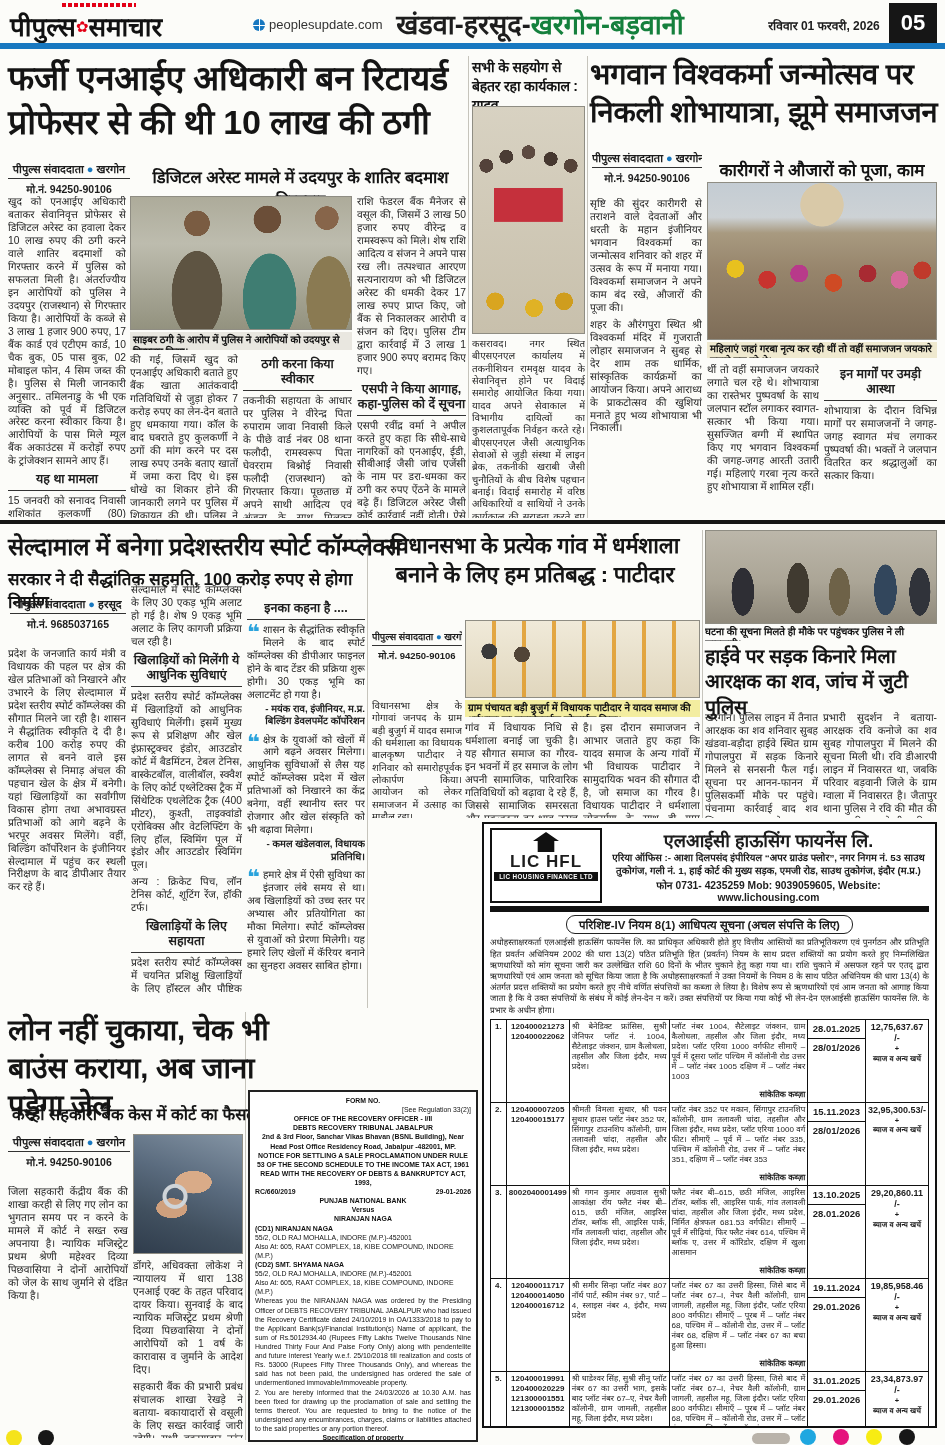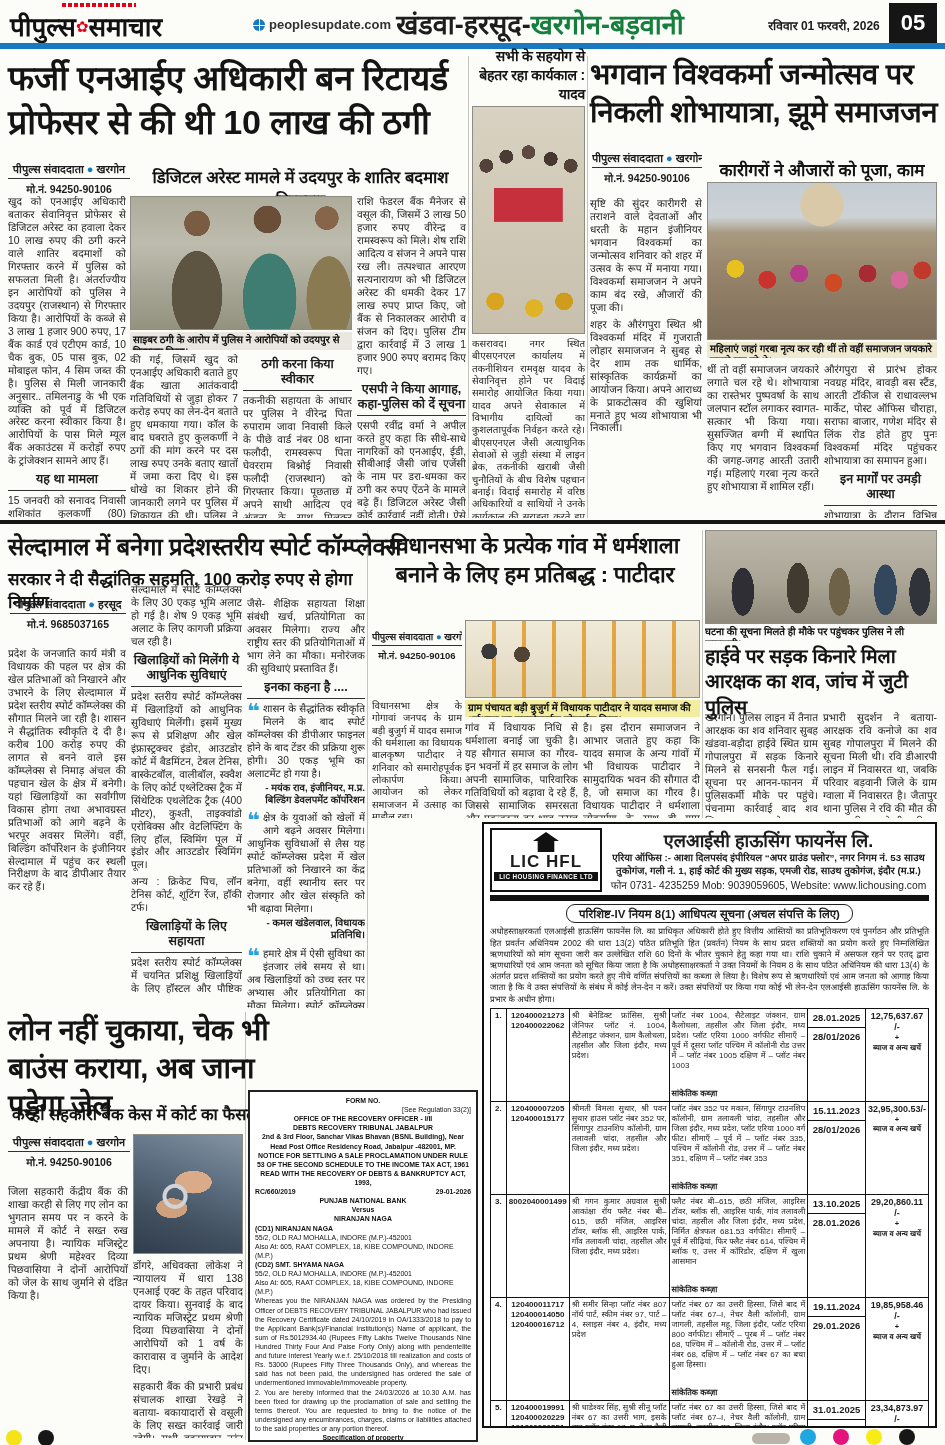--- a/index.html
+++ b/index.html
@@ -18,21 +18,21 @@
 .photo{position:absolute;overflow:hidden;border:1px solid #8f8d83}
 .vrule{position:absolute;width:1px;background:#c6c4bc}
 .quote{margin-bottom:6px;overflow:hidden}
 .quote .qm{float:left;color:#2aa3dc;font-size:22px;line-height:.85;margin:0 3px 0 0;font-weight:700}
 .quote .qt{font-size:10.2px}
 .quote .qby{text-align:right;font-weight:700;font-size:9.8px;margin-top:1px}
 
 #mh-logo{position:absolute;left:10px;top:8px;font-size:26px;font-weight:700;color:#111;white-space:nowrap}
 #mh-flower{color:#e30016;font-size:15px;vertical-align:4px}
 #mh-tagmark{position:absolute;left:62px;top:3px;width:74px;height:4px;background:repeating-linear-gradient(90deg,#e30016 0 4px,transparent 4px 6px)}
-#mh-web{position:absolute;left:253px;top:17px;font-size:13px;font-weight:700;color:#333}
+#mh-web{position:absolute;left:253px;top:17px;font-size:13px;font-weight:400;color:#333}
 #globe{display:inline-block;width:12px;height:12px;border-radius:50%;vertical-align:-2px;margin-right:4px;background:linear-gradient(#fff,#fff) center/100% 1px no-repeat,linear-gradient(90deg,#fff,#fff) center/1px 100% no-repeat,#1878c0}
 #mh-region{position:absolute;left:320px;top:5px;width:440px;text-align:center;font-size:27px;font-weight:700;white-space:nowrap}
 #mh-region .red{color:#15803d}
 #mh-date{position:absolute;left:765px;top:17px;width:118px;font-size:12px;font-weight:700;text-align:center;white-space:nowrap}
 #mh-page{position:absolute;left:889px;top:3px;width:48px;height:40px;background:#161616;color:#fff;font-size:22px;font-weight:700;display:flex;align-items:center;justify-content:center}
 #mh-bluebar{position:absolute;left:0;top:43px;width:945px;height:6px;background:#1878c0}
 #divider1{position:absolute;left:0;top:520px;width:945px;height:4px;background:#161616}
 
 #drt{position:absolute;left:248px;top:1090px;width:230px;height:352px;border:2px solid #222;background:#fff;padding:4px 5px;font-size:6.9px;line-height:1.32;color:#111;overflow:hidden}
 #drt .c{text-align:center;font-weight:700}
@@ -41,33 +41,33 @@
 
 #lic{position:absolute;left:482px;top:822px;width:455px;height:606px;border:2.5px solid #111;background:#fff;padding:4px 6px;overflow:hidden}
 #lic-head{display:flex;gap:6px;align-items:stretch}
 #lic-logo{width:112px;min-width:112px;border:2px solid #111;padding:2px;text-align:center}
 #lic-logo .house{width:26px;height:20px;margin:0 auto;background:#111;clip-path:polygon(50% 0,100% 45%,82% 45%,82% 100%,18% 100%,18% 45%,0 45%)}
 #lic-logo .brand{font-size:17px;font-weight:700;letter-spacing:1px}
 #lic-logo .bsub{background:#111;color:#fff;font-size:6.3px;font-weight:700;padding:1px 0;letter-spacing:.4px}
 #lic-title{flex:1;text-align:center}
 #lic-title .t{font-size:18px;font-weight:700}
 #lic-title .a{font-size:9.8px;font-weight:700;line-height:1.3}
-#lic-title .ct{font-size:10.3px;font-weight:400;margin-top:1px}
+#lic-title .ct{font-size:10.3px;font-weight:700;margin-top:1px}
 #lic-bar{height:6px;background:#111;margin:3px 0}
 #lic-nt{text-align:center;margin:2px 0 3px}
 #lic-nt span{display:inline-block;border:1.5px solid #222;border-radius:9px;font-weight:700;font-size:11.5px;padding:1px 12px}
 #lic-intro{font-size:8.4px;line-height:1.33;text-align:justify}
 #lic table{width:100%;border-collapse:collapse;margin-top:3px}
 #lic th,#lic td{border:1px solid #111;font-size:8px;line-height:1.25;padding:2px;vertical-align:top;text-align:justify}
 #lic th{font-weight:700;text-align:center;vertical-align:middle}
 #lic .d1{font-weight:700;font-size:9.5px;text-align:center;padding:3px 0;border-bottom:1px solid #111}
 #lic .d2{font-weight:700;font-size:9.5px;text-align:center;padding:3px 0}
 #lic .amt{font-weight:700;font-size:9px;text-align:center}
 #lic .amt2{font-size:7.5px;text-align:center;white-space:pre-line;font-weight:700}
-#lic .poss{font-weight:700;text-align:left;margin-top:18px}
+#lic .poss{font-weight:700;text-align:right;margin-top:8px}
 #lic .pre{white-space:pre-line;font-weight:700;text-align:center}
 
 .mark{position:absolute;width:16px;height:16px;border-radius:50%}
 #graypill{position:absolute;left:752px;top:1433px;width:38px;height:11px;border-radius:6px;background:#b9b3aa}
 </style>
 </head>
 <body>
 
 <div class="page">
 
@@ -110,21 +110,21 @@
       <p>तकनीकी सहायता के आधार पर पुलिस ने वीरेन्द्र पिता रुपाराम जावा निवासी किले के पीछे वार्ड नंबर 08 थाना फलौदी, रामस्वरूप पिता घेवरराम बिश्नोई निवासी फलौदी (राजस्थान) को गिरफ्तार किया। पूछताछ में अपने साथी आदित्य एवं अंजना के साथ मिलकर डिजिटल अरेस्ट कर साइबर ठगी करना कबूला। कुलकर्णी से की 10 लाख की ठगी स्वीकारी।</p>
     </div>
     <div class="col" style="left:357px;top:196px;width:109px;height:322px">
       <p>राशि फेडरल बैंक मैनेजर से वसूल की, जिसमें 3 लाख 50 हजार रुपए वीरेन्द्र व रामस्वरूप को मिले। शेष राशि आदित्य व संजन ने अपने पास रख ली। तत्पश्चात आरएण सत्यनारायण को भी डिजिटल अरेस्ट की धमकी देकर 17 लाख रुपए प्राप्त किए, जो बैंक से निकालकर आरोपी व संजन को दिए। पुलिस टीम द्वारा कार्रवाई में 3 लाख 1 हजार 900 रुपए बरामद किए गए।</p>
       <div class="csub">एसपी ने किया आगाह, कहा-पुलिस को दें सूचना</div>
       <p>एसपी रवींद्र वर्मा ने अपील करते हुए कहा कि सीधे-साधे नागरिकों को एनआईए, ईडी, सीबीआई जैसी जांच एजेंसी के नाम पर डरा-धमका कर ठगी कर रुपए ऐंठने के मामले बढ़े हैं। डिजिटल अरेस्ट जैसी कोई कार्रवाई नहीं होती। ऐसे कॉल आने पर बिना डरे इसकी सूचना पुलिस को दें।</p>
     </div>
   </div>
 
   <div>
-    <div class="hl" style="left:472px;top:47px;width:113px;font-size:14px;text-align:right;line-height:1.35">सभी के सहयोग से बेहतर रहा कार्यकाल : यादव</div>
+    <div class="hl" style="left:472px;top:58px;width:113px;font-size:14px;text-align:left;line-height:1.35">सभी के सहयोग से बेहतर रहा कार्यकाल : यादव</div>
     <div class="photo" style="left:472px;top:106px;width:113px;height:228px;background:linear-gradient(#c5303c,#c5303c) 50% 42%/62% 15% no-repeat,radial-gradient(circle 7px at 12% 26%,#53423a 0 97%,transparent),radial-gradient(circle 7px at 30% 22%,#4a3c34 0 97%,transparent),radial-gradient(circle 7px at 50% 20%,#5c4a40 0 97%,transparent),radial-gradient(circle 7px at 70% 23%,#463830 0 97%,transparent),radial-gradient(circle 7px at 88% 26%,#544238 0 97%,transparent),radial-gradient(circle 9px at 20% 86%,#d9a520 0 97%,transparent),radial-gradient(circle 9px at 55% 89%,#e0b225 0 97%,transparent),radial-gradient(circle 9px at 82% 86%,#cf9d1e 0 97%,transparent),linear-gradient(180deg,#d8d2c2,#c8c0ac)"></div>
     <div class="col" style="left:472px;top:338px;width:113px;height:180px;font-size:9.8px">
       <p>कसरावद। नगर स्थित बीएसएनएल कार्यालय में तकनीशियन रामवृक्ष यादव के सेवानिवृत्त होने पर विदाई समारोह आयोजित किया गया। यादव अपने सेवाकाल में विभागीय दायित्वों का कुशलतापूर्वक निर्वहन करते रहे। बीएसएनएल जैसी अत्याधुनिक सेवाओं से जुड़ी संस्था में लाइन ब्रेक, तकनीकी खराबी जैसी चुनौतियों के बीच विशेष पहचान बनाई। विदाई समारोह में वरिष्ठ अधिकारियों व साथियों ने उनके कार्यकाल की सराहना करते हुए उज्ज्वल भविष्य की कामना की।</p>
     </div>
   </div>
 
   <div>
     <div class="hl" style="left:590px;top:56px;width:348px;font-size:29px">भगवान विश्वकर्मा जन्मोत्सव पर निकली शोभायात्रा, झूमे समाजजन</div>
     <div class="byline" style="left:592px;top:150px;width:110px">
       <div class="b1"><span>पीपुल्स संवाददाता</span> <span class="dot">●</span> <span>खरगोन</span></div>
@@ -134,21 +134,20 @@
     <div class="col" style="left:590px;top:198px;width:112px;height:320px">
       <p>सृष्टि की सुंदर कारीगरी से तराशने वाले देवताओं और धरती के महान इंजीनियर भगवान विश्वकर्मा का जन्मोत्सव शनिवार को शहर में उत्सव के रूप में मनाया गया। विश्वकर्मा समाजजन ने अपने काम बंद रखे, औजारों की पूजा की।</p>
       <p>शहर के औरंगपुरा स्थित श्री विश्वकर्मा मंदिर में गुजराती लोहार समाजजन ने सुबह से देर शाम तक धार्मिक, सांस्कृतिक कार्यक्रमों का आयोजन किया। अपने आराध्य के प्राकटोत्सव की खुशियां मनाते हुए भव्य शोभायात्रा भी निकाली।</p>
     </div>
     <div class="photo" style="left:707px;top:182px;width:230px;height:158px;background:radial-gradient(circle 9px at 12% 55%,#e8c11f 0 97%,transparent),radial-gradient(circle 9px at 26% 62%,#c8332e 0 97%,transparent),radial-gradient(circle 9px at 40% 58%,#b83a8a 0 97%,transparent),radial-gradient(circle 9px at 55% 64%,#cf4a24 0 97%,transparent),radial-gradient(circle 9px at 70% 58%,#a82a32 0 97%,transparent),radial-gradient(circle 9px at 84% 62%,#d46a9a 0 97%,transparent),radial-gradient(circle 9px at 94% 56%,#c0392b 0 97%,transparent),radial-gradient(circle 22px at 50% 14%,#d9c9a8 0 97%,transparent),linear-gradient(180deg,#c4ccd3 0%,#cdd2d5 22%,#a89a80 32%,#97856c 55%,#7e6d58 100%)"></div>
     <div class="cap" style="left:707px;top:342px;width:230px;height:16px;background:#efe9cf;padding:1px 3px">महिलाएं जहां गरबा नृत्य कर रही थीं तो वहीं समाजजन जयकारे लगाते चल रहे थे।</div>
     <div class="col" style="left:707px;top:364px;width:112px;height:154px">
       <p>थीं तो वहीं समाजजन जयकारे लगाते चल रहे थे। शोभायात्रा का रास्तेभर पुष्पवर्षा के साथ जलपान स्टॉल लगाकर स्वागत-सत्कार भी किया गया। सुसज्जित बग्गी में स्थापित किए गए भगवान विश्वकर्मा की जगह-जगह आरती उतारी गई। महिलाएं गरबा नृत्य करते हुए शोभायात्रा में शामिल रहीं।</p>
     </div>
     <div class="col" style="left:824px;top:364px;width:113px;height:154px">
-      <p>औरंगपुरा से प्रारंभ होकर नवग्रह मंदिर, बावड़ी बस स्टैंड, आरती टॉकीज से राधावल्लभ मार्केट, पोस्ट ऑफिस चौराहा, सराफा बाजार, गणेश मंदिर से लिंक रोड होते हुए पुनः विश्वकर्मा मंदिर पहुंचकर शोभायात्रा का समापन हुआ।</p>
       <div class="csub">इन मार्गों पर उमड़ी आस्था</div>
       <p>शोभायात्रा के दौरान विभिन्न मार्गों पर समाजजनों ने जगह-जगह स्वागत मंच लगाकर पुष्पवर्षा की। भक्तों ने जलपान वितरित कर श्रद्धालुओं का सत्कार किया।</p>
     </div>
   </div>
 
   <div>
     <div class="hl" style="left:8px;top:531px;width:357px;font-size:24px;white-space:nowrap">सेल्दामाल में बनेगा प्रदेशस्तरीय स्पोर्ट कॉम्प्लेक्स</div>
     <div class="kicker" style="left:8px;top:567px;width:357px;font-size:17px;text-align:left">सरकार ने दी सैद्धांतिक सहमति, 100 करोड़ रुपए से होगा निर्माण</div>
     <div class="byline" style="left:10px;top:596px;width:116px">
       <div class="b1"><span>पीपुल्स संवाददाता</span> <span class="dot">●</span> <span>हरसूद</span></div>
@@ -159,21 +158,20 @@
     </div>
     <div class="col" style="left:131px;top:584px;width:111px;height:410px">
       <p>सेल्दामाल में स्पोर्ट कॉम्प्लेक्स के लिए 30 एकड़ भूमि अलाट हो गई है। शेष 9 एकड़ भूमि अलाट के लिए कागजी प्रक्रिया चल रही है।</p>
       <div class="csub">खिलाड़ियों को मिलेंगी ये आधुनिक सुविधाएं</div>
       <p>प्रदेश स्तरीय स्पोर्ट कॉम्प्लेक्स में खिलाड़ियों को आधुनिक सुविधाएं मिलेंगी। इसमें मुख्य रूप से प्रशिक्षण और खेल इंफ्रास्ट्रक्चर इंडोर, आउटडोर कोर्ट में बैडमिंटन, टेबल टेनिस, बास्केटबॉल, वालीबॉल, स्क्वैश के लिए कोर्ट एथ्लेटिक्स ट्रैक में सिंथेटिक एथलेटिक ट्रैक (400 मीटर), कुश्ती, ताइक्वांडो एरोबिक्स और वेटलिफ्टिंग के लिए हॉल, स्विमिंग पूल में इंडोर और आउटडोर स्विमिंग पूल।</p>
       <p>अन्य : क्रिकेट पिच, लॉन टेनिस कोर्ट, शूटिंग रेंज, हॉकी टर्फ।</p>
       <div class="csub">खिलाड़ियों के लिए सहायता</div>
       <p>प्रदेश स्तरीय स्पोर्ट कॉम्प्लेक्स में चयनित प्रशिक्षु खिलाड़ियों के लिए हॉस्टल और पौष्टिक भोजन, वित्तीय सहायता, किट और उपकरण में आधुनिक प्रशिक्षण उपकरण समेत अन्य सुविधाएं,</p>
     </div>
     <div class="col" style="left:247px;top:598px;width:118px;height:410px">
-      <p>जैसे- शैक्षिक सहायता शिक्षा संबंधी खर्च, प्रतियोगिता का अवसर मिलेगा। राज्य और राष्ट्रीय स्तर की प्रतियोगिताओं में भाग लेने का मौका। मनोरंजक की सुविधाएं प्रस्तावित हैं।</p>
       <div class="csub">इनका कहना है ....</div>
       <div class="quote">
         <span class="qm">❝</span>
         <span class="qt">शासन के सैद्धांतिक स्वीकृति मिलने के बाद स्पोर्ट कॉम्प्लेक्स की डीपीआर फाइनल होने के बाद टेंडर की प्रक्रिया शुरू होगी। 30 एकड़ भूमि का अलाटमेंट हो गया है।</span>
         <div class="qby">- मयंक राव, इंजीनियर, म.प्र. बिल्डिंग डेवलपमेंट कॉर्पोरेशन</div>
       </div>
       <div class="quote">
         <span class="qm">❝</span>
         <span class="qt">क्षेत्र के युवाओं को खेलों में आगे बढ़ने अवसर मिलेगा। आधुनिक सुविधाओं से लैस यह स्पोर्ट कॉम्प्लेक्स प्रदेश में खेल प्रतिभाओं को निखारने का केंद्र बनेगा, वहीं स्थानीय स्तर पर रोजगार और खेल संस्कृति को भी बढ़ावा मिलेगा।</span>
         <div class="qby">- कमल खंडेलवाल, विधायक प्रतिनिधि।</div>

